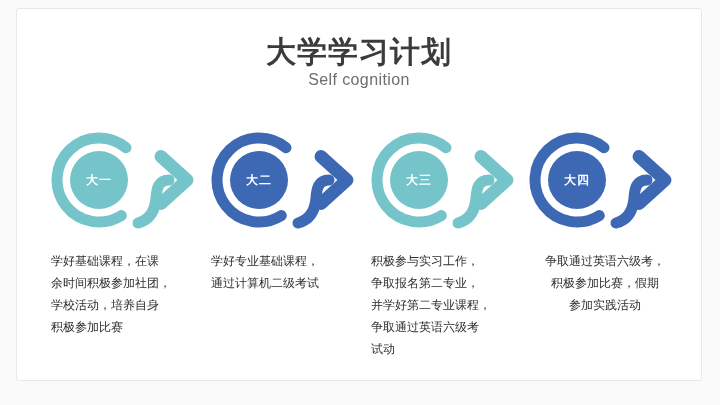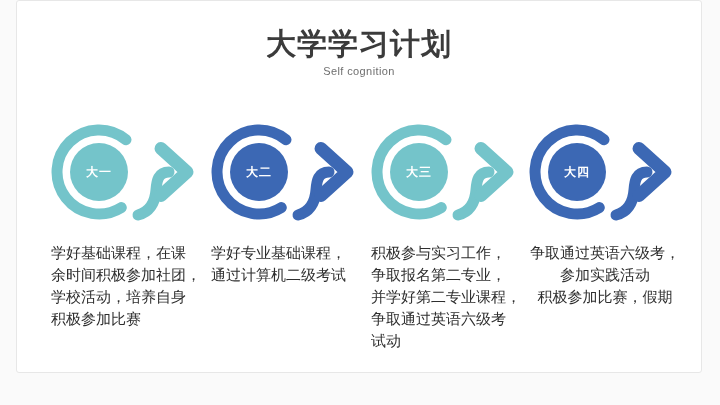--- a/index.html
+++ b/index.html
@@ -13,42 +13,42 @@
   }
   .canvas {
     position: relative;
     width: 720px;
     height: 405px;
     background: #fafafa;
   }
   .slide {
     position: absolute;
     left: 16px;
-    top: 0;
+    top: 8px;
     width: 686px;
     height: 373px;
     background: #ffffff;
     border: 1px solid #e7e7e7;
     border-radius: 3px;
     box-sizing: border-box;
   }
   .title-wrap {
     padding-top: 26px;
     text-align: center;
   }
   .slide-title {
     font-size: 30px;
     line-height: 34px;
     font-weight: 700;
     color: #3b3b3b;
     letter-spacing: 1px;
   }
   .slide-subtitle {
     margin-top: 4px;
-    font-size: 11px;
+    font-size: 16px;
     line-height: 13px;
     color: #6e6e6e;
     letter-spacing: 0.4px;
   }
   .stage {
     position: absolute;
     top: 121px;
     width: 154px;
   }
   .stage-0 { left: 32px; }
@@ -81,21 +81,21 @@
     color: #ffffff;
     font-size: 12px;
     font-weight: 700;
     letter-spacing: 1px;
     white-space: nowrap;
   }
   .stage-text {
     margin-top: 20px;
     margin-left: 2px;
     color: #2e2e2e;
-    font-size: 15px;
+    font-size: 12px;
     line-height: 22px;
   }
   .desc-line { white-space: nowrap; }
 </style>
 </head>
 <body>
 
 <div class="canvas">
   <div class="slide">
 
@@ -162,19 +162,19 @@
         <svg width="152" height="100" viewBox="0 0 152 100">
           <path class="ring-path" d="M 75 17.8 A 42 42 0 1 0 70.3 85.6" stroke="#3c68b4"></path>
           <circle cx="48" cy="50" r="29" fill="#3c68b4"></circle>
           <path class="tail-path" d="M 87 93 C 98 90 104 82 105 68 C 105.7 59 107 50 118 50" stroke="#3c68b4"></path>
           <path class="head-path" d="M 110 26.5 L 136 50 L 110 73.5" stroke="#3c68b4"></path>
         </svg>
         <span class="stage-label">大四</span>
       </div>
       <div class="stage-text">
         <div class="desc-line">争取通过英语六级考，</div>
+        <div class="desc-line">积极参加比赛，假期</div>
         <div class="desc-line">参加实践活动</div>
-        <div class="desc-line">积极参加比赛，假期</div>
       </div>
     </div>
 
   </div>
 </div>
 
 </body></html>

